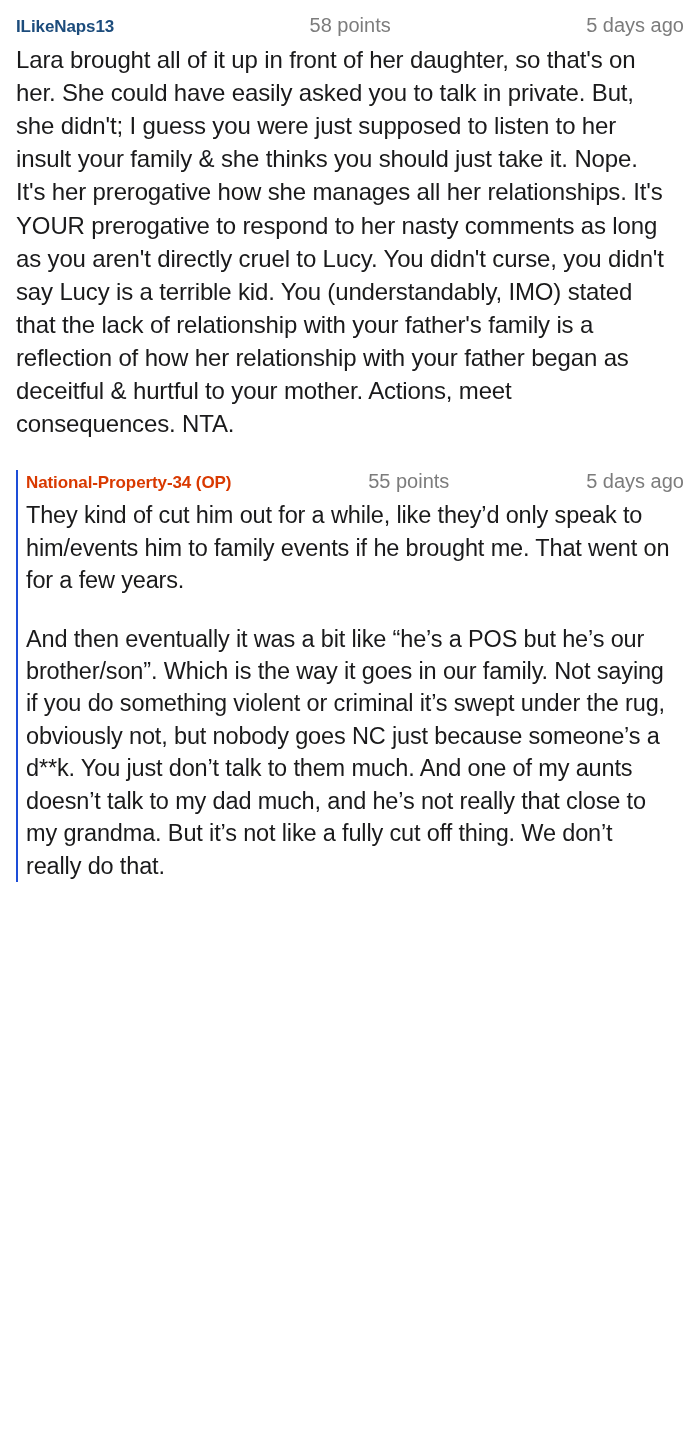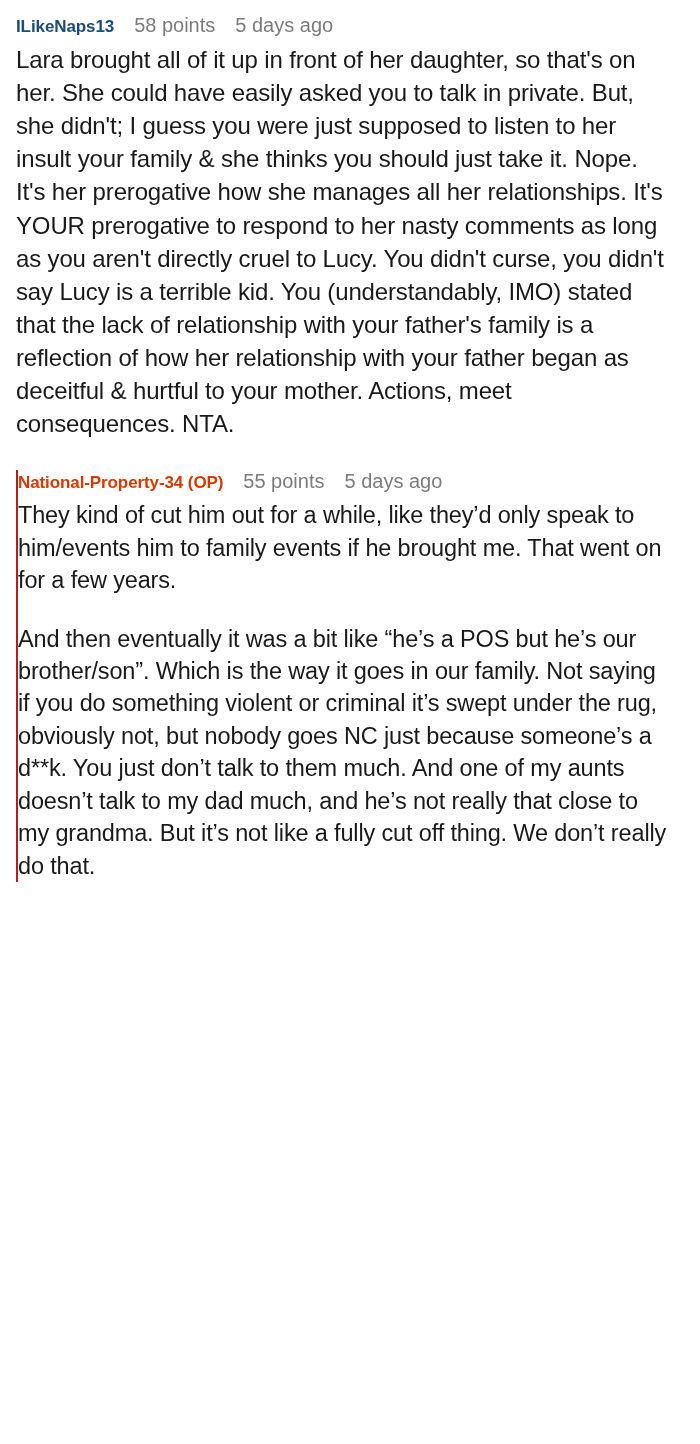--- a/index.html
+++ b/index.html
@@ -18,23 +18,24 @@
     width: 700px;
     box-sizing: border-box;
     padding: 14px 16px 0 16px;
   }
   .comment {
     position: relative;
   }
   .comment-meta {
     display: flex;
     align-items: baseline;
-    gap: 20px;
+    gap: 14px;
     padding-bottom: 6px;
     white-space: nowrap;
+    justify-content: space-between;
   }
   .author {
     font-size: 17px;
     font-weight: bold;
     color: #1c4c7c;
     letter-spacing: -0.1px;
   }
   .author.op {
     color: #d93900;
   }
@@ -51,22 +52,22 @@
   }
   .comment-body p {
     margin: 0 12px 26px 0;
   }
   .comment-body p:last-child {
     margin-bottom: 0;
   }
   
   .reply {
     margin-top: 30px;
-    padding-left: 0;
-    border-left: 2px solid #b91c1c;
+    padding-left: 8px;
+    border-left: 2px solid #1d4ed8;
   }
   .reply .comment-body {
     font-size: 23.5px;
   }
   .spacer {
     height: 24px;
   }
 </style>
 </head>
 <body>

